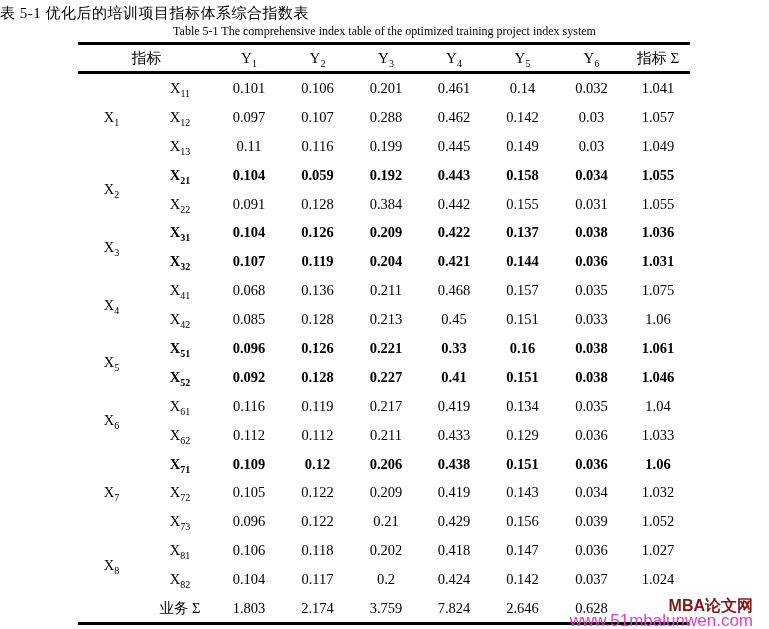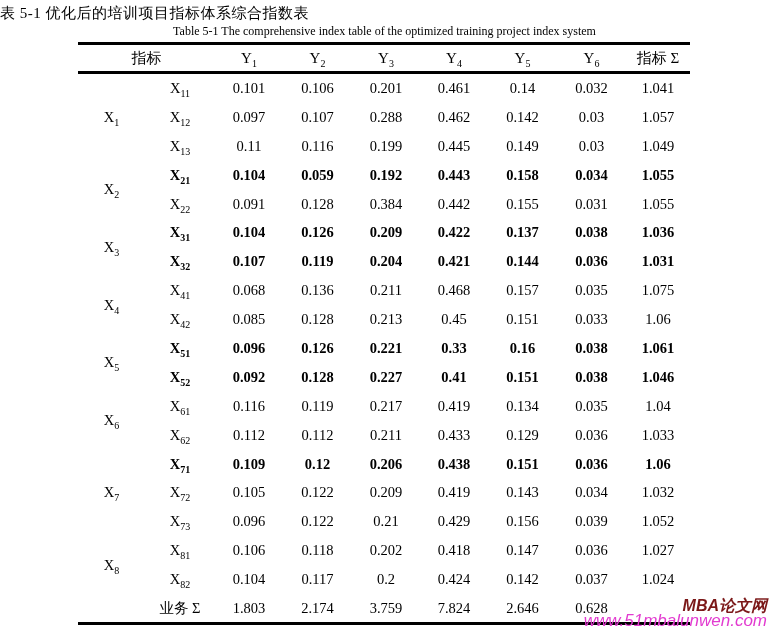--- a/index.html
+++ b/index.html
@@ -30,24 +30,23 @@
     font-weight:normal;padding:0;
     font-size:14.5px;
   }
   thead th{height:26px;font-size:15px;}
   tbody td{height:28.9px;}
   tfoot td{height:28px;}
   sub{font-size:10px;line-height:0;}
   tr.bold td.sub-cell, tr.bold td.value-cell{font-weight:bold;}
   td.group-cell{font-weight:normal;}
   .watermark{
-    position:absolute;right:2px;bottom:2px;
+    position:absolute;right:16px;bottom:2px;
     text-align:right;
     font-family:"Liberation Sans","DejaVu Sans",sans-serif;
-    font-style:italic;
   }
   .wm-brand{
     font-weight:bold;font-size:16px;line-height:17px;
     color:#7b1818;
   }
   .wm-url{
     font-size:17px;line-height:13px;
     color:#e23bd0;
   }
 </style>

